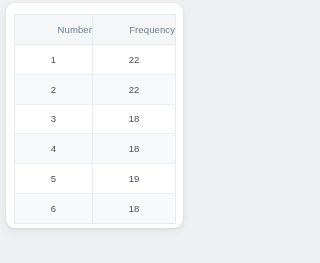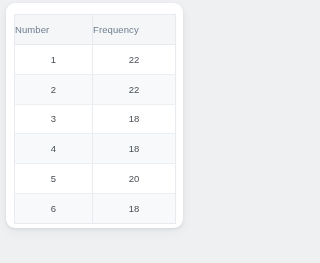--- a/index.html
+++ b/index.html
@@ -50,21 +50,21 @@
   table.freq-table col.c-frequency { width: 83px; }
 
   table.freq-table thead th {
     background: #f4f6f8;
     color: #6e7e8e;
     font-size: 9.5px;
     font-weight: 400;
     line-height: 1;
     height: 29px;
     padding: 0;
-    text-align: left;
+    text-align: right;
     vertical-align: middle;
     border-right: 1px solid #e7eaee;
     border-bottom: 1px solid #e7eaee;
     letter-spacing: 0.1px;
     white-space: nowrap;
   }
   table.freq-table thead th:last-child {
     border-right: none;
   }
 
@@ -119,21 +119,21 @@
           <tr>
             <td>3</td>
             <td>18</td>
           </tr>
           <tr>
             <td>4</td>
             <td>18</td>
           </tr>
           <tr>
             <td>5</td>
-            <td>20</td>
+            <td>19</td>
           </tr>
           <tr>
             <td>6</td>
             <td>18</td>
           </tr>
         </tbody>
       </table>
     </div>
   </div>
 </div>

